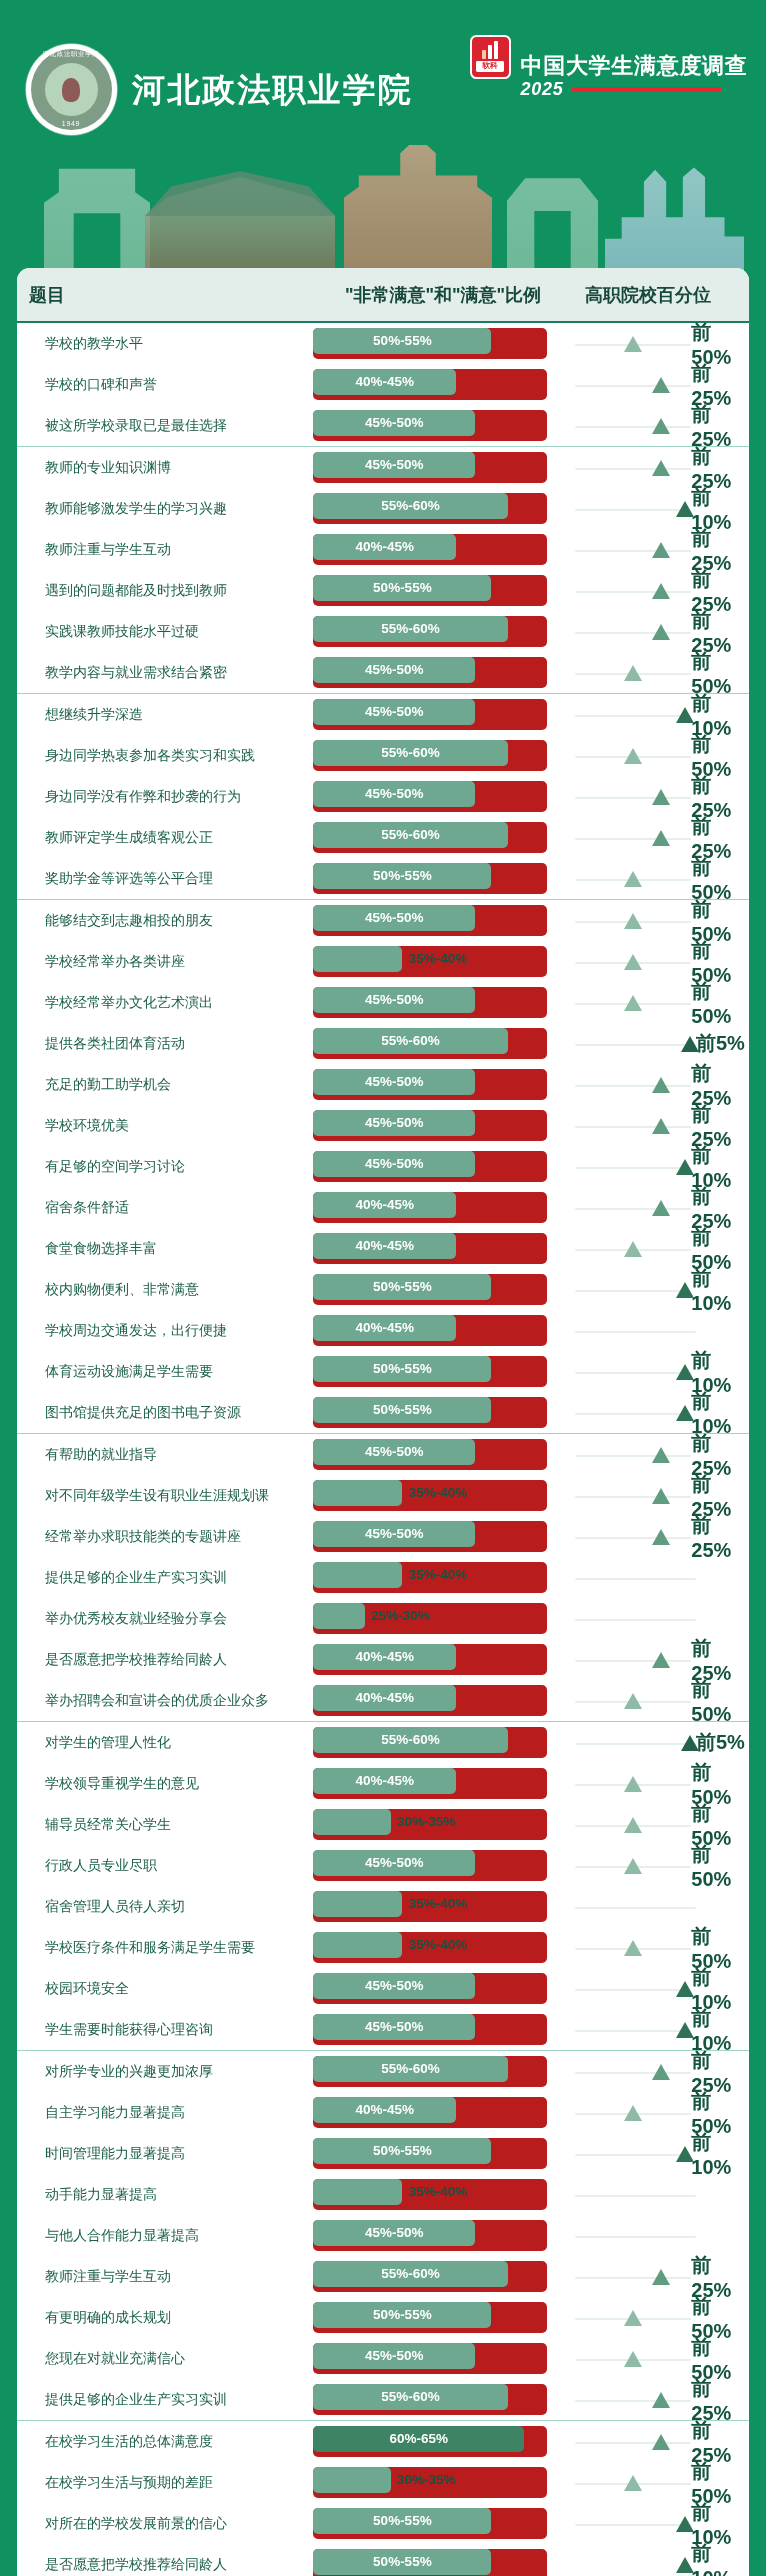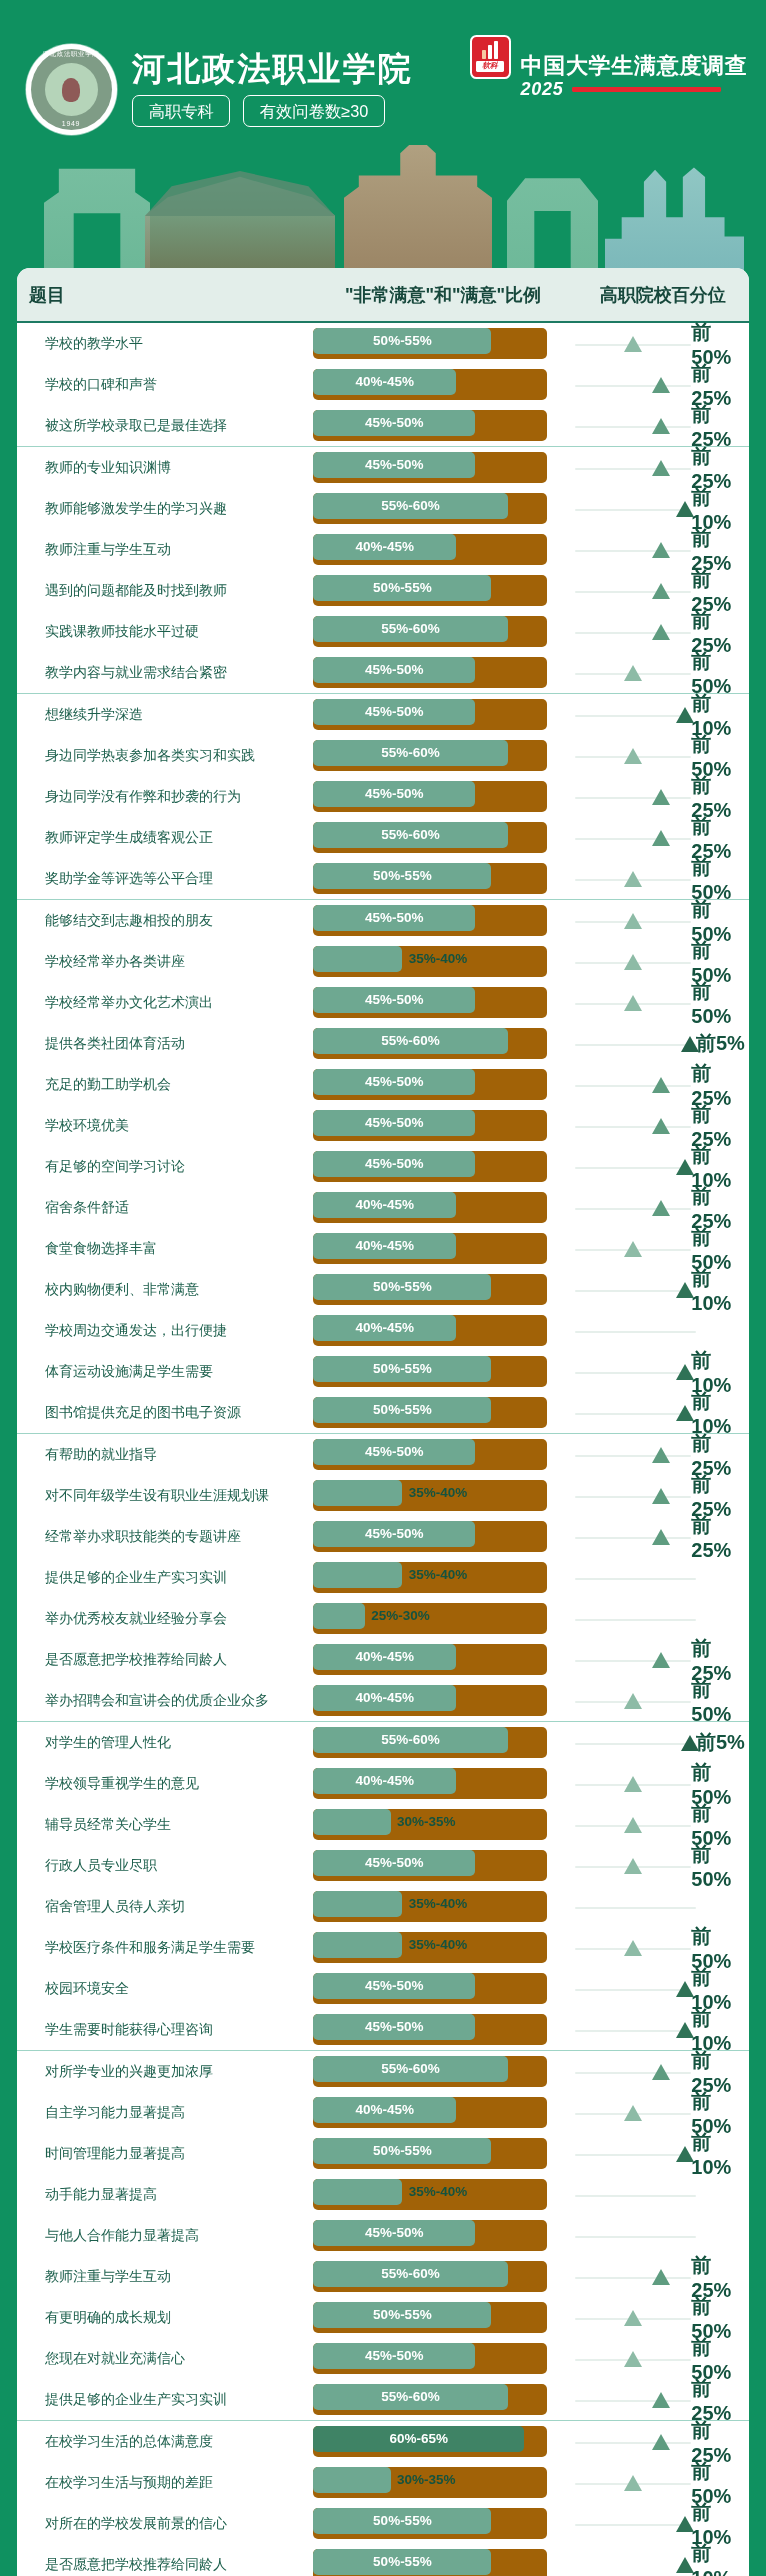--- a/index.html
+++ b/index.html
@@ -8,21 +8,21 @@
   
   .banner{position:relative;height:284px;}
   .survey-logo{position:absolute;top:14px;right:18.5px;display:flex;align-items:center;gap:10px;}
   .rk-mark{width:41px;height:44px;background:#d9232e;border:2.1px solid #fff;border-radius:6.4px;
            display:flex;flex-direction:column;align-items:center;justify-content:flex-start;padding-top:3.5px;box-sizing:border-box;}
   .rk-bars{display:flex;align-items:flex-end;gap:1.4px;height:18.5px;}
   .rk-bars i{display:block;width:4.3px;background:#f6c9a4;border-radius:0.7px;}
   .rk-bars i:nth-child(1){height:9.2px;}
   .rk-bars i:nth-child(2){height:14px;background:#fff;}
   .rk-bars i:nth-child(3){height:18.5px;background:#fff;}
-  .rk-rk{width:28px;height:10.6px;margin-top:2.1px;background:#fff;color:#d9232e;font-size:7.8px;line-height:10.6px;text-align:center;font-weight:bold;border-radius:1.4px;font-style:italic;}
+  .rk-rk{width:28px;height:10.6px;margin-top:2.1px;background:#fff;color:#d9232e;font-size:7.8px;line-height:10.6px;text-align:center;font-weight:bold;border-radius:1.4px;}
   .survey-text{display:flex;flex-direction:column;}
   .survey-title{color:#fff;font-size:22px;font-weight:bold;letter-spacing:0.7px;line-height:1.05;margin-top:40px;}
   .survey-year-row{display:flex;align-items:center;gap:8.5px;margin-top:2.1px;}
   .survey-year{color:#fff;font-size:18px;font-weight:bold;font-style:italic;letter-spacing:0.7px;}
   .survey-rule{width:149px;height:5px;background:#e8262f;border-radius:1.4px;}
   
   .skyline{position:absolute;left:0;right:0;bottom:0;height:149px;}
   .bldg{position:absolute;bottom:0;opacity:.55;}
   .b-arch1{left:44px;width:106px;height:131px;background:linear-gradient(#cfe4d6,#b6d6c3);
            clip-path:polygon(0 100%,0 38%,14% 30%,14% 12%,86% 12%,86% 30%,100% 38%,100% 100%,72% 100%,72% 46%,28% 46%,28% 100%);}
@@ -48,27 +48,27 @@
   .school-text{display:flex;flex-direction:column;gap:10px;}
   .school-name{color:#fff;font-size:33px;font-weight:bold;letter-spacing:2.1px;line-height:1;}
   .badges{display:flex;gap:12.8px;}
   .badge{border:1.4px solid #fff;border-radius:7px;color:#fff;font-size:16.3px;padding:5px 15.6px;line-height:1.25;}
   
   .card{position:absolute;left:17px;right:17px;top:268px;background:#fff;border-radius:12.8px;padding-bottom:25.5px;min-height:2257px;}
   .thead{background:#e3eeea;border-radius:12.8px 12.8px 0 0;height:53px;display:flex;align-items:center;
          border-bottom:2.1px solid #1d7a63;}
   .th-topic{width:284px;padding-left:12px;box-sizing:border-box;color:#17483c;font-size:18px;font-weight:bold;}
   .th-ratio{width:284px;text-align:center;color:#17483c;font-size:18px;font-weight:bold;}
-  .th-pct{flex:1;text-align:center;color:#17483c;font-size:18px;font-weight:bold;padding-right:8.5px;}
+  .th-pct{flex:1;color:#17483c;font-size:18px;font-weight:bold;padding-right:8.5px;}
   .group{border-bottom:1.4px solid #9fd4c6;}
   .group:last-child{border-bottom:none;}
   .row{display:flex;align-items:center;height:41px;}
   .c-topic{width:284px;padding-left:28px;box-sizing:border-box;color:#1c5f4c;font-size:14px;white-space:nowrap;}
   .c-bar{width:284px;display:flex;justify-content:center;}
-  .track{position:relative;width:234px;height:31px;background:#a16207;border-radius:5px;}
+  .track{position:relative;width:234px;height:31px;background:#b91c1c;border-radius:5px;}
   .fill{position:absolute;left:0;top:0;height:25.5px;border-radius:5px;background:#6ea891;
         display:flex;align-items:center;justify-content:center;}
   .fill .lbl{color:#fff;font-size:13.5px;font-weight:bold;white-space:nowrap;}
   .fill.outside .lbl{position:absolute;left:calc(100% + 6.4px);color:#14533f;}
   .c-pct{flex:1;display:flex;align-items:center;justify-content:flex-start;padding-left:7px;gap:0;}
   .meter{position:relative;width:121px;height:21px;}
   .meter .line{position:absolute;top:10.6px;left:0;right:0;height:2.1px;background:#e6efeb;border-radius:1.4px;}
   .tri{position:absolute;top:2.8px;width:0;height:0;border-left:9.2px solid transparent;border-right:9.2px solid transparent;
        border-bottom:16.3px solid #7fb39c;transform:translateX(-50%);}
   .pct-label{color:#14533f;font-size:20px;font-weight:bold;min-width:53px;}
@@ -113,24 +113,20 @@
         <div class="crest-ring">
           <div class="crest-inner">
             <div class="crest-sym"></div>
           </div>
         </div>
         <div class="crest-top">河北政法职业学院</div>
         <div class="crest-bottom">1949</div>
       </div>
       <div class="school-text">
         <div class="school-name">河北政法职业学院</div>
-        <div class="badges">
-          <div class="badge">高职专科</div>
-          <div class="badge">有效问卷数≥30</div>
-        </div>
       </div>
     </div>
   </div>
 
   <div class="card">
     <div class="thead">
       <div class="th-topic">题目</div>
       <div class="th-ratio">"非常满意"和"满意"比例</div>
       <div class="th-pct">高职院校百分位</div>
     </div>

